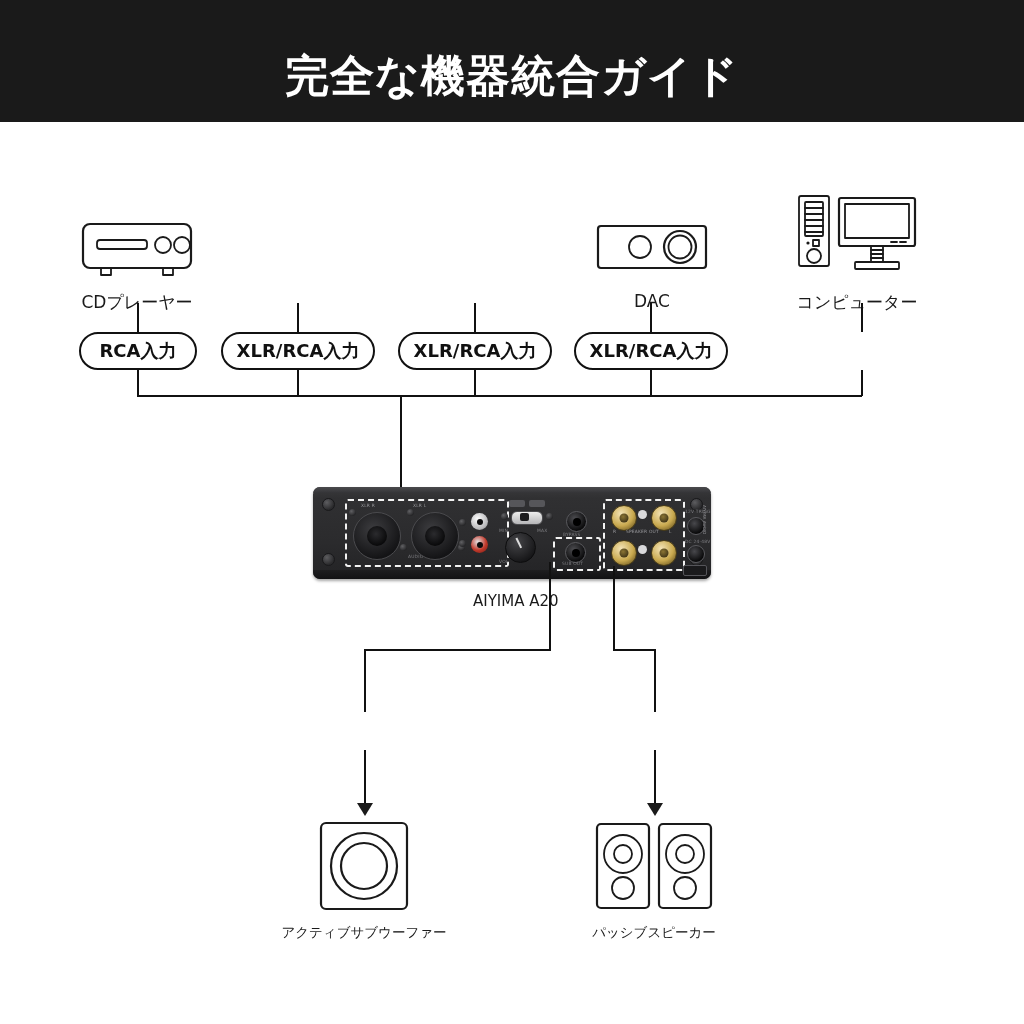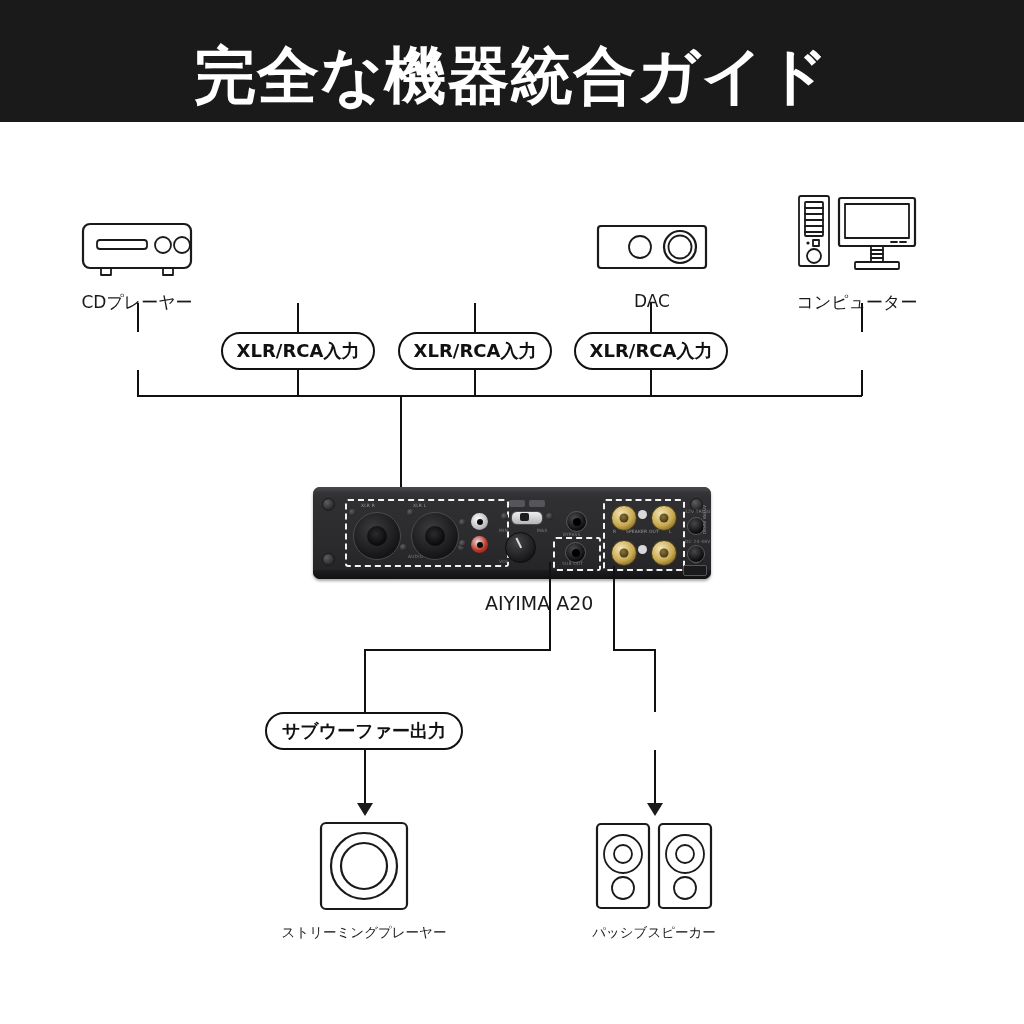--- a/index.html
+++ b/index.html
@@ -4,21 +4,21 @@
 <style>
   html,body{margin:0;padding:0;background:#fff;}
   body{width:1024px;height:1024px;font-family:"Liberation Sans","DejaVu Sans",sans-serif;
        -webkit-font-smoothing:antialiased;position:relative;overflow:hidden;}
   #root{position:relative;width:1024px;height:1024px;background:#ffffff;}
 
   
   .header{position:absolute;left:0;top:0;width:1024px;height:122px;background:#1a1a1a;}
   .header-title{position:absolute;left:0;top:0;width:1024px;height:152px;
       display:flex;align-items:center;justify-content:center;
-      color:#ffffff;font-size:62px;font-weight:700;letter-spacing:1px;
+      color:#ffffff;font-size:44px;font-weight:700;letter-spacing:1px;
       font-family:Liberation Sans, sans-serif;}
 
   
   .abs{position:absolute;}
 
   
   .ln{position:absolute;background:#111;}
   .vln{width:1.6px;}
   .hln{height:1.6px;}
 
@@ -94,22 +94,22 @@
         font-family:"DejaVu Sans","Liberation Sans",sans-serif;white-space:nowrap;}
   .mtxt.dk{color:#7d7d81;}
   .vtxt{position:absolute;color:#8e8e92;font-size:4.2px;white-space:nowrap;
         transform:rotate(90deg);transform-origin:left top;
         font-family:"DejaVu Sans","Liberation Sans",sans-serif;}
   .dcjack{position:absolute;width:16px;height:16px;border-radius:50%;
        background:radial-gradient(circle at 40% 34%,#48484c,#0a0a0b 70%);border:1.4px solid #5a5a5e;}
   .iec{position:absolute;width:22px;height:9px;border-radius:2px;
        background:#1a1a1c;border:1px solid #55555a;}
 
-  .amp-cap{position:absolute;font-size:19px;color:#1a1a1a;white-space:nowrap;
-           font-family:"DejaVu Sans","Liberation Sans",sans-serif;margin-left:12px;}
+  .amp-cap{position:absolute;font-size:15px;color:#1a1a1a;white-space:nowrap;
+           font-family:"DejaVu Sans","Liberation Sans",sans-serif;}
 
   
   .outdev{position:absolute;text-align:center;}
   .outdev .cap{margin-top:10px;font-size:13.5px;color:#1a1a1a;
       font-family:"DejaVu Sans","Liberation Sans",sans-serif;white-space:nowrap;}
 
   svg{display:block;overflow:visible;}
   .stroke{fill:none;stroke:#1a1a1a;stroke-width:2.2;stroke-linejoin:round;stroke-linecap:round;}
   .stroke-thin{fill:none;stroke:#1a1a1a;stroke-width:1.8;stroke-linejoin:round;stroke-linecap:round;}
   .fillblk{fill:#1a1a1a;}
@@ -170,20 +170,21 @@
     </div>
     <div class="cap">DAC</div>
   </div>
 
   <div class="ln vln" style="left:137px;top:303px;height:29px;"></div>
   <div class="ln vln" style="left:297px;top:303px;height:29px;"></div>
   <div class="ln vln" style="left:474px;top:303px;height:29px;"></div>
   <div class="ln vln" style="left:650px;top:303px;height:29px;"></div>
   <div class="ln vln" style="left:861px;top:303px;height:29px;"></div>
 
+  <div class="pill" style="left:79px;top:332px;width:118px;">RCA入力</div>
   <div class="pill" style="left:221px;top:332px;width:154px;">XLR/RCA入力</div>
   <div class="pill" style="left:398px;top:332px;width:154px;">XLR/RCA入力</div>
   <div class="pill" style="left:574px;top:332px;width:154px;">XLR/RCA入力</div>
 
   <div class="ln vln" style="left:137px;top:370px;height:26px;"></div>
   <div class="ln vln" style="left:297px;top:370px;height:26px;"></div>
   <div class="ln vln" style="left:474px;top:370px;height:26px;"></div>
   <div class="ln vln" style="left:650px;top:370px;height:26px;"></div>
   <div class="ln vln" style="left:861px;top:370px;height:26px;"></div>
 
@@ -260,21 +261,20 @@
   <div class="amp-cap" style="left:473px;top:592px;">AIYIMA A20</div>
 
   <div class="ln vln" style="left:549px;top:562px;height:88px;"></div>
   <div class="ln hln" style="left:364px;top:649px;width:187px;"></div>
   <div class="ln vln" style="left:364px;top:649px;height:63px;"></div>
 
   <div class="ln vln" style="left:613px;top:566px;height:84px;"></div>
   <div class="ln hln" style="left:613px;top:649px;width:42px;"></div>
   <div class="ln vln" style="left:654px;top:649px;height:63px;"></div>
 
-  <div class="pill" style="left:265px;top:712px;width:198px;">サブウーファー出力</div>
 
   <div class="ln vln" style="left:364px;top:750px;height:58px;"></div>
   <div class="abs" style="left:357px;top:802px;">
     <svg width="16" height="14" viewBox="0 0 16 14">
         <path class="fillblk" d="M8 14 L0 1 L16 1 Z"></path>
       </svg>
   </div>
   <div class="ln vln" style="left:654px;top:750px;height:58px;"></div>
   <div class="abs" style="left:647px;top:802px;">
     <svg width="16" height="14" viewBox="0 0 16 14">
@@ -283,21 +283,21 @@
   </div>
 
   <div class="outdev" style="left:274px;top:818px;width:180px;">
     <div style="display:flex;justify-content:center;">
       <svg width="96" height="96" viewBox="0 0 96 96">
         <rect class="stroke" x="5" y="5" width="86" height="86" rx="5"></rect>
         <circle class="stroke" cx="48" cy="48" r="33"></circle>
         <circle class="stroke" cx="48" cy="48" r="23"></circle>
       </svg>
     </div>
-    <div class="cap">ストリーミングプレーヤー</div>
+    <div class="cap">アクティブサブウーファー</div>
   </div>
 
   <div class="outdev" style="left:564px;top:818px;width:180px;">
     <div style="display:flex;justify-content:center;">
       <svg width="126" height="96" viewBox="0 0 126 96">
         <rect class="stroke" x="6" y="6" width="52" height="84" rx="4"></rect>
         <circle class="stroke-thin" cx="32" cy="36" r="19"></circle>
         <circle class="stroke-thin" cx="32" cy="36" r="9"></circle>
         <circle class="stroke-thin" cx="32" cy="70" r="11"></circle>
         <rect class="stroke" x="68" y="6" width="52" height="84" rx="4"></rect>

